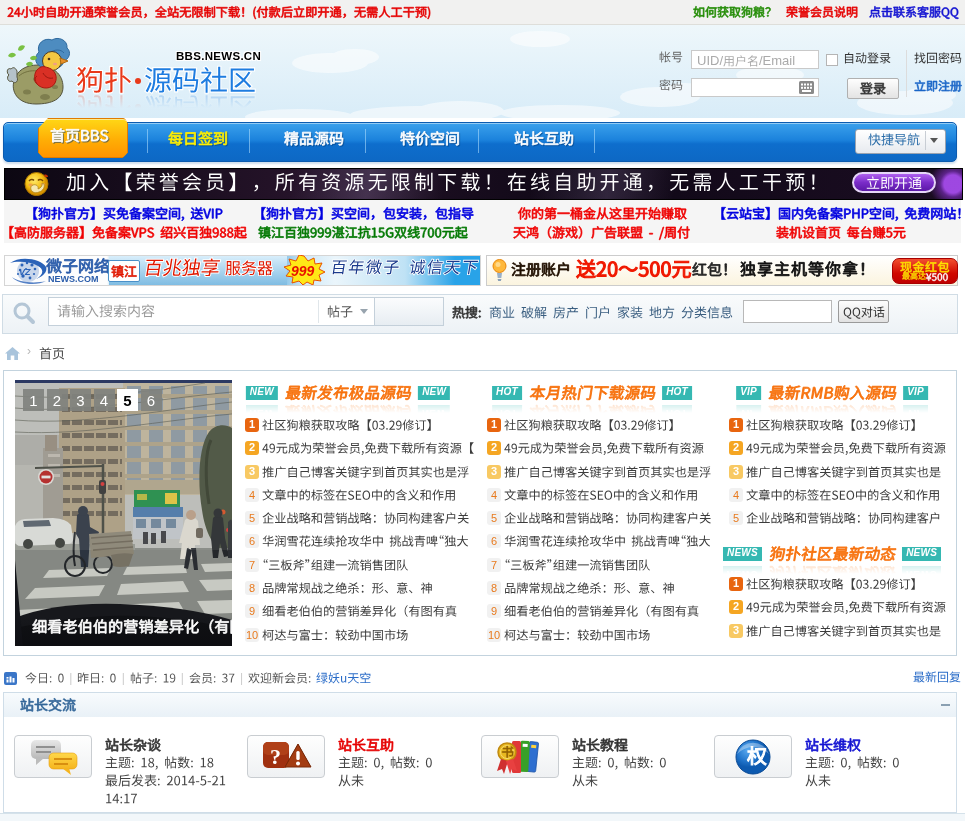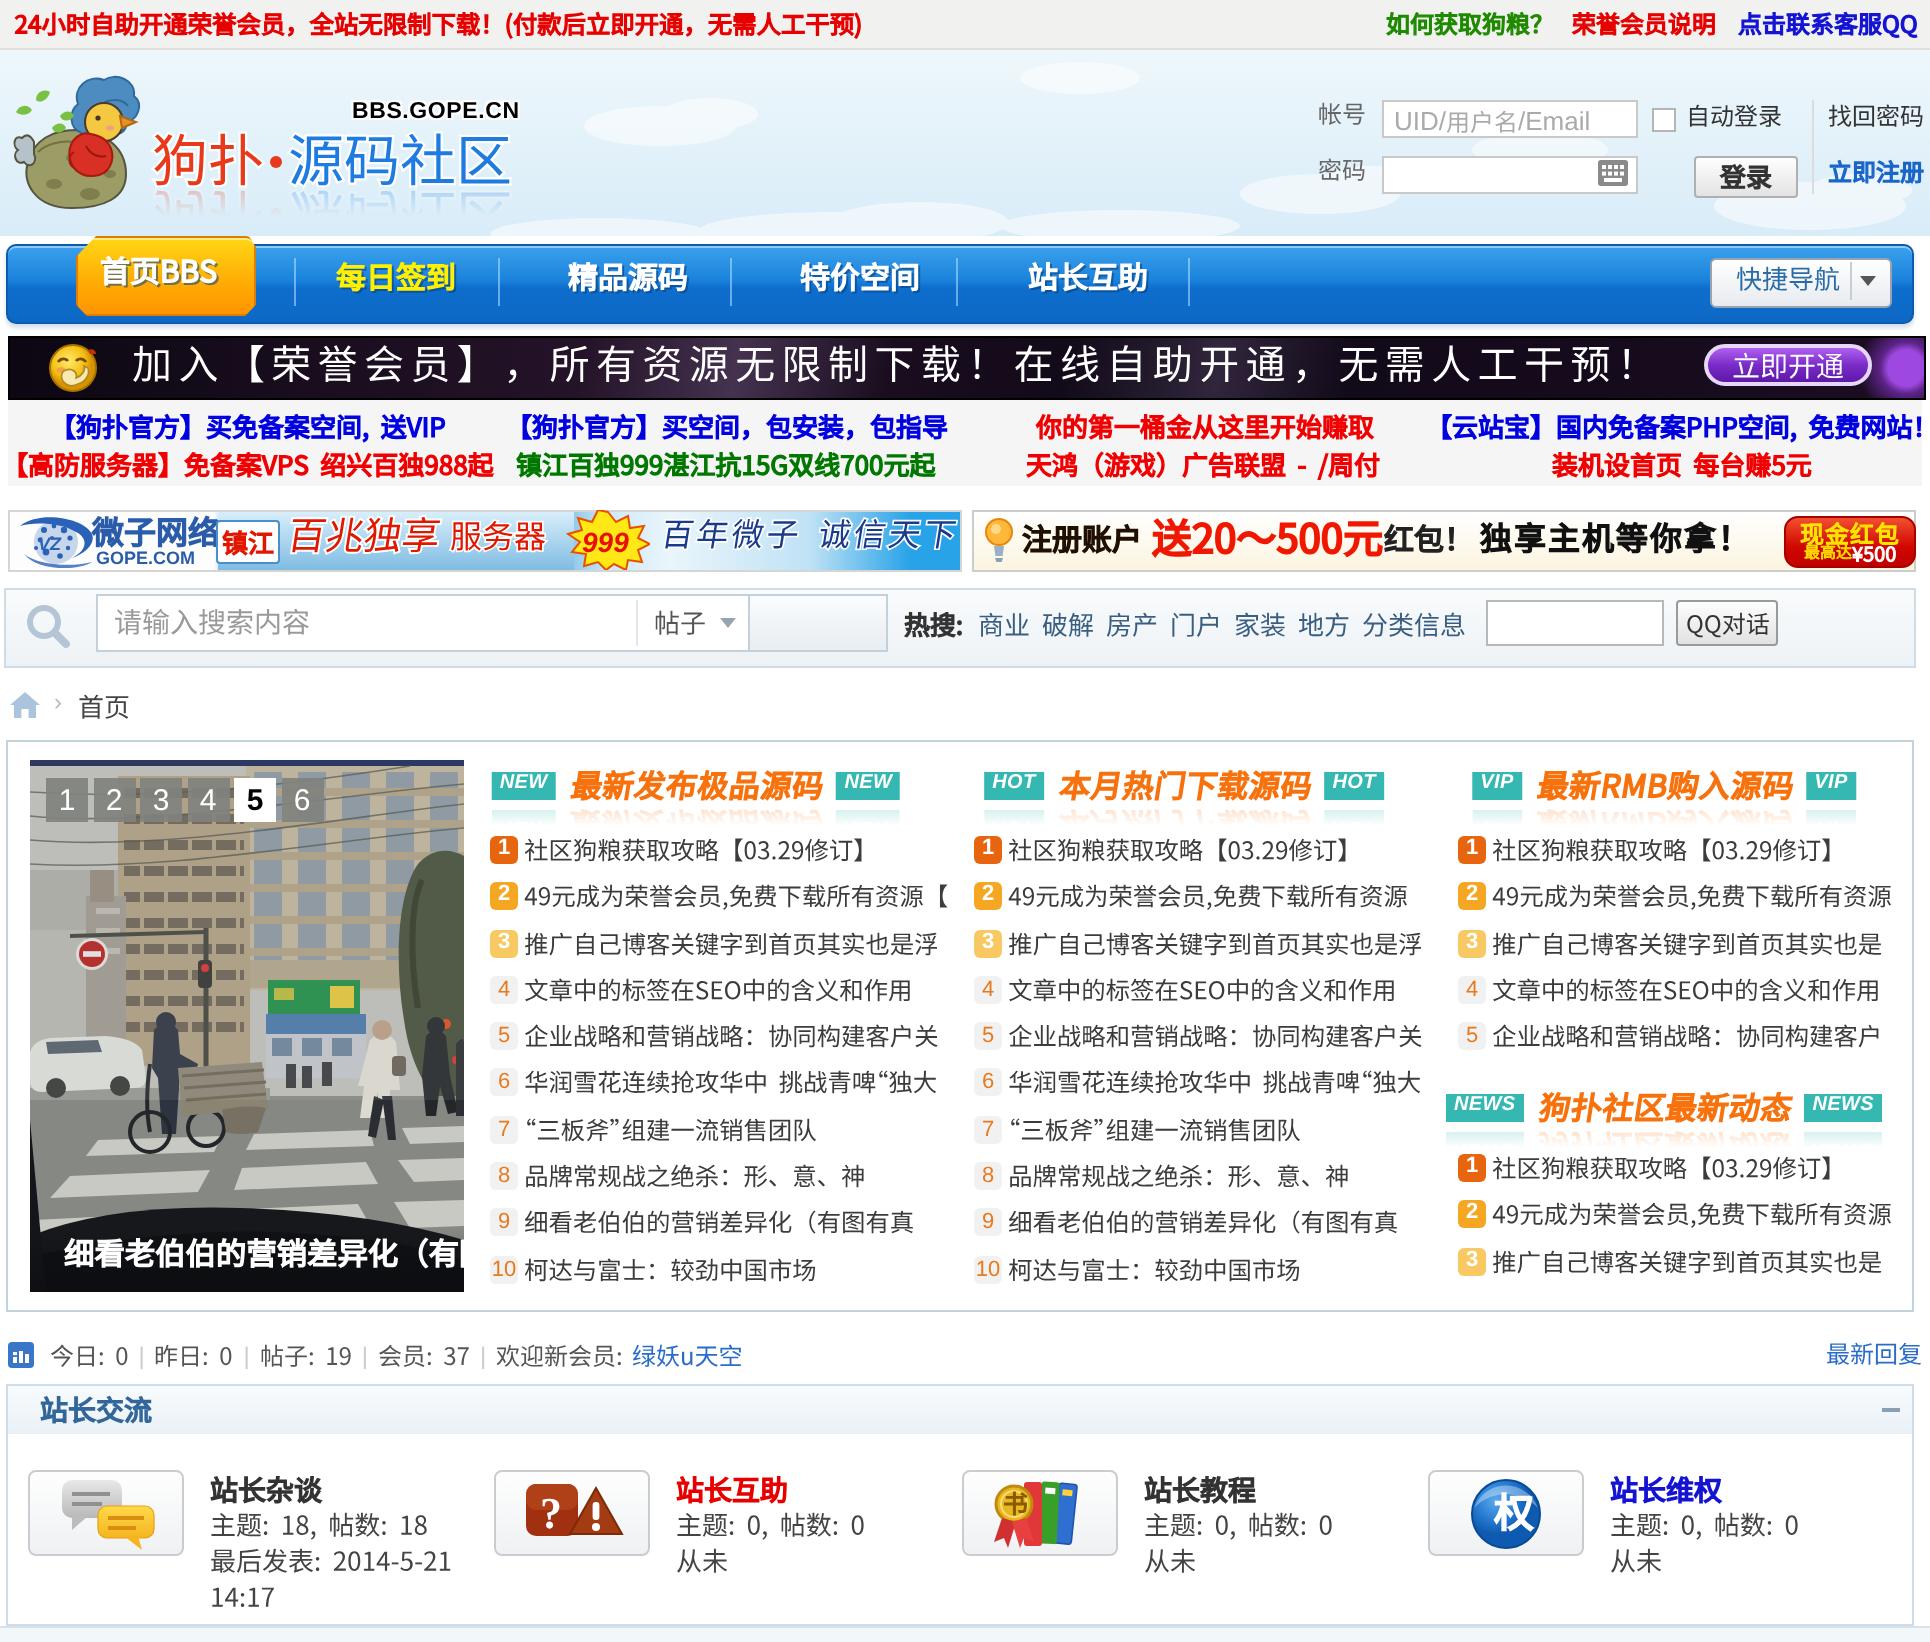--- a/index.html
+++ b/index.html
@@ -478,21 +478,21 @@
         <use href="#g6251" x="250"></use>
       </svg>
       <span style="width:6px;height:6px;border-radius:50%;background:#e8391a;margin:2px 3px 0;flex:none"></span>
       <svg class="tb" width="112.0" height="28" viewBox="0 -218 1000 250" style="color:#1e7ce0;">
         <use href="#g6E90" x="0"></use>
         <use href="#g7801" x="250"></use>
         <use href="#g793E" x="500"></use>
         <use href="#g533A" x="750"></use>
       </svg>
     </div>
-    <div class="a" style="left:176px;top:50px;font:bold 11.5px 'Liberation Sans',sans-serif;color:#000;letter-spacing:.3px;text-shadow:1px 1px 0 #fff,-1px 1px 0 #fff,1px -1px 0 #fff,-1px -1px 0 #fff">BBS.GOPE.CN</div>
+    <div class="a" style="left:176px;top:50px;font:bold 11.5px 'Liberation Sans',sans-serif;color:#000;letter-spacing:.3px;text-shadow:1px 1px 0 #fff,-1px 1px 0 #fff,1px -1px 0 #fff,-1px -1px 0 #fff">BBS.NEWS.CN</div>
     <div class="fr" style="left:659px;top:51px;">
       <svg class="t" width="24.0" height="12" viewBox="0 -218 500 250" style="color:#666;">
         <use href="#g5E10" x="0"></use>
         <use href="#g53F7" x="250"></use>
       </svg>
     </div>
     <div class="a" style="left:691px;top:50px;width:126px;height:17px;background:#fff;border:1px solid #c9c9c9"></div>
     <div class="a" style="left:697px;top:53px;font:13px 'Liberation Sans',sans-serif;color:#aaa">UID/<svg class="t" width="36.0" height="12" viewBox="0 -218 750 250" style="color:#aaa;display:inline-block;vertical-align:-2px">
         <use href="#g7528" x="0"></use>
         <use href="#g6237" x="250"></use>
@@ -864,21 +864,21 @@
     </div>
     <div class="a" style="left:109px;top:256px;width:178px;height:29px;background:linear-gradient(#d8eefb,#7fbce2)"></div>
     <div class="fr" style="left:46px;top:258px;">
       <svg class="tb" width="64.0" height="16" viewBox="0 -218 1000 250" style="color:#2a5caa;">
         <use href="#g5FAE" x="0"></use>
         <use href="#g5B50" x="250"></use>
         <use href="#g7F51" x="500"></use>
         <use href="#g7EDC" x="750"></use>
       </svg>
     </div>
-    <div class="a" style="left:48px;top:274px;font:bold 9px 'Liberation Sans',sans-serif;color:#2a5caa">GOPE.COM</div>
+    <div class="a" style="left:48px;top:274px;font:bold 9px 'Liberation Sans',sans-serif;color:#2a5caa">NEWS.COM</div>
     <div class="fr" style="left:108px;top:260px;width:30px;height:20px;background:#fff;border:1px solid #4a90c8;border-radius:2px;justify-content:center">
       <svg class="tb" width="26.0" height="13" viewBox="0 -218 500 250" style="color:#e01800;">
         <use href="#g9547" x="0"></use>
         <use href="#g6C5F" x="250"></use>
       </svg>
     </div>
     <div class="fr" style="left:143px;top:258px;">
       <svg class="tb outw" width="76.0" height="19" viewBox="0 -218 1000 250" style="color:#e01800;">
         <g transform="skewX(-9)">
           <use href="#g767E" x="0"></use>

